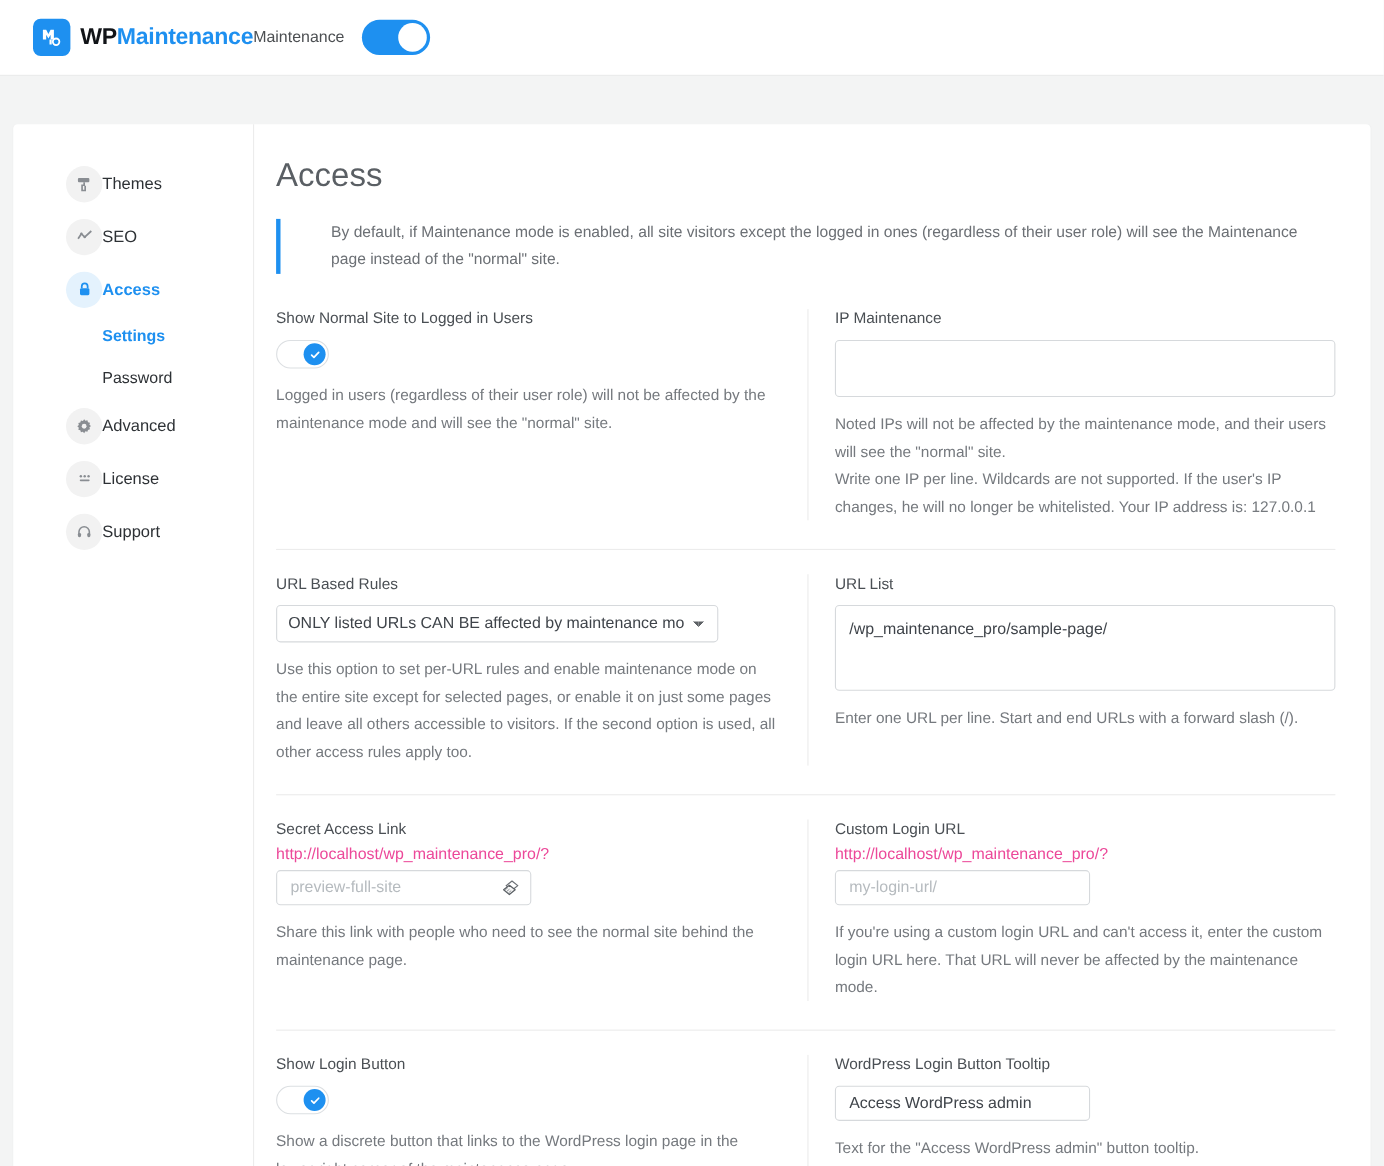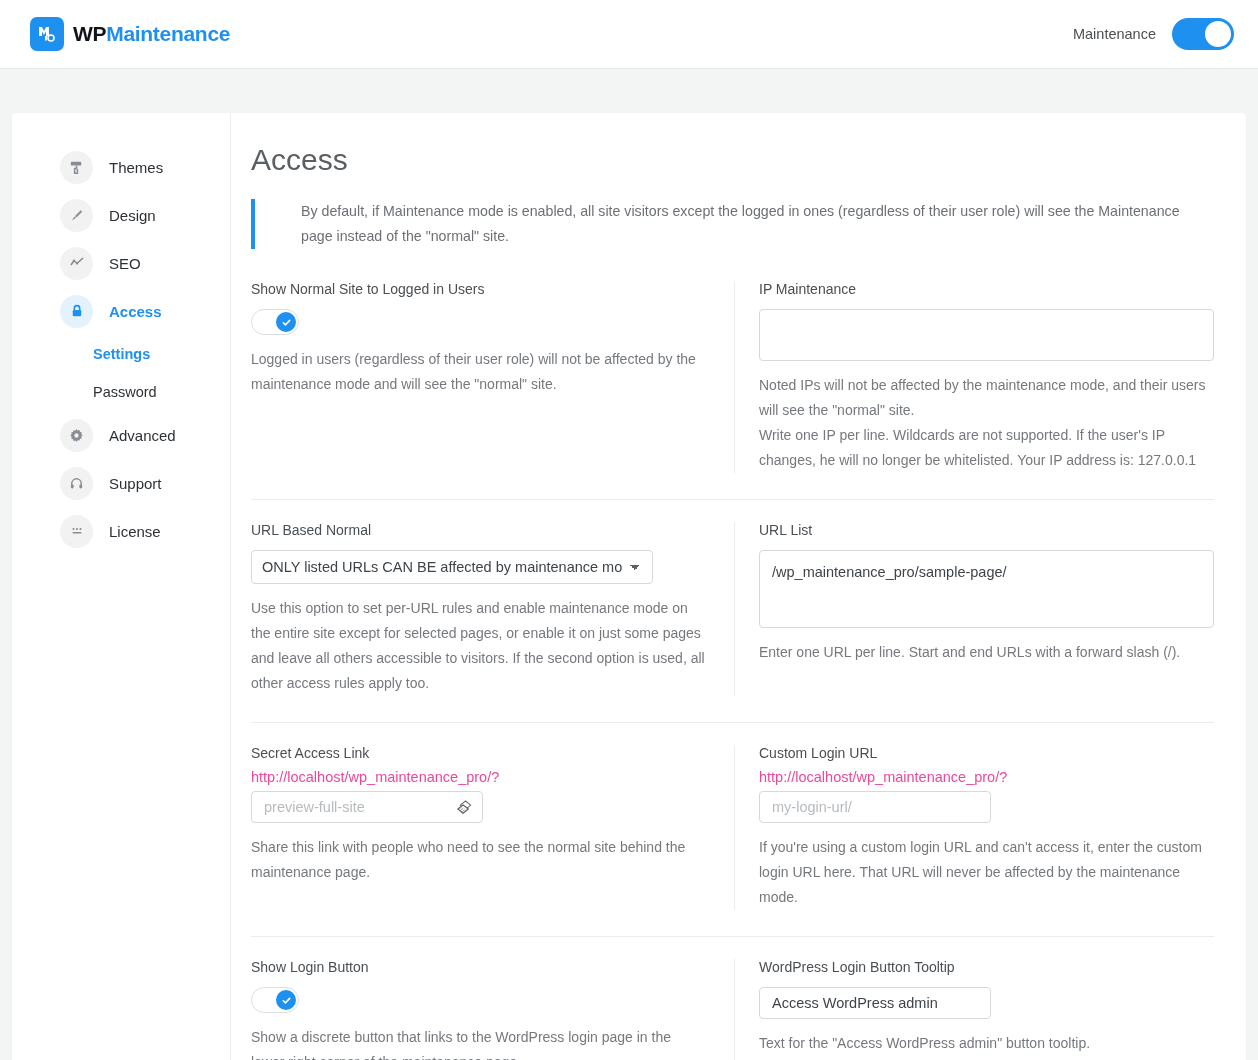--- a/index.html
+++ b/index.html
@@ -13,21 +13,20 @@
     color: #4a4a4a;
   }
 
   
   .topbar {
     height: 69px;
     background: #ffffff;
     border-bottom: 1px solid #e9eaea;
     display: flex;
     align-items: center;
-    justify-content: space-between;
     padding: 0 24px 0 30px;
   }
   .brand { display: flex; align-items: center; gap: 9px; }
   .brand-mark {
     width: 34px; height: 34px;
     background: #1e90f0;
     border-radius: 7px;
     position: relative;
     display: flex; align-items: center; justify-content: center;
   }
@@ -73,21 +72,20 @@
   
   .sidebar {
     width: 219px;
     flex: none;
     border-right: 1px solid #ececec;
     padding: 30px 0 20px 0;
   }
   .nav-item {
     display: flex;
     align-items: center;
-    gap: 16px;
     padding: 0 0 0 48px;
     height: 48px;
     cursor: pointer;
     text-decoration: none;
   }
   .nav-icon {
     width: 33px; height: 33px;
     border-radius: 50%;
     background: #f2f2f2;
     display: flex; align-items: center; justify-content: center;
@@ -270,29 +268,20 @@
       <div class="nav-item">
         <span class="nav-icon">
           <svg width="17" height="17" viewBox="0 0 18 18" aria-hidden="true">
             <rect x="3" y="3" width="11" height="4" rx="1" fill="#898d92"></rect>
             <path d="M9 7 L9 10 L7 10 L7 15 L10 15 L10 10.5" fill="none" stroke="#898d92" stroke-width="1.6"></path>
           </svg>
         </span>
         <span class="nav-label">Themes</span>
       </div>
 
-      <div class="nav-item">
-        <span class="nav-icon">
-          <svg width="17" height="17" viewBox="0 0 18 18" aria-hidden="true">
-            <path d="M13.5 3.5 L7.5 9.5 L9 11 L15 5 Z" fill="#898d92"></path>
-            <path d="M7 10 L4 14.5 L8.5 11.5 Z" fill="#898d92"></path>
-          </svg>
-        </span>
-        <span class="nav-label">Design</span>
-      </div>
 
       <div class="nav-item">
         <span class="nav-icon">
           <svg width="18" height="18" viewBox="0 0 18 18" aria-hidden="true">
             <polyline points="3,11 6,6.5 9,9.5 15,4" fill="none" stroke="#898d92" stroke-width="1.6" stroke-linejoin="round"></polyline>
             <circle cx="6" cy="6.5" r="1.1" fill="#898d92"></circle>
             <circle cx="9" cy="9.5" r="1.1" fill="#898d92"></circle>
           </svg>
         </span>
         <span class="nav-label">SEO</span>
@@ -312,43 +301,43 @@
       <a class="sub-item">Password</a>
 
       <div class="nav-item">
         <span class="nav-icon">
           <svg width="17" height="17" viewBox="0 0 18 18" aria-hidden="true">
             <path d="M9 2.2 l1.2 1.5 1.9-.5.6 1.9 1.9.6-.5 1.9 1.5 1.2-1.5 1.2.5 1.9-1.9.6-.6 1.9-1.9-.5L9 15.8l-1.2-1.5-1.9.5-.6-1.9-1.9-.6.5-1.9L2.4 9l1.5-1.2-.5-1.9 1.9-.6.6-1.9 1.9.5z" fill="#898d92"></path>
             <circle cx="9" cy="9" r="2.3" fill="#f2f2f2"></circle>
           </svg>
         </span>
         <span class="nav-label">Advanced</span>
-      </div>
-
-      <div class="nav-item">
-        <span class="nav-icon">
-          <svg width="17" height="17" viewBox="0 0 18 18" aria-hidden="true">
-            <path d="M4 11 V9 a5 5 0 0 1 10 0 v2" fill="none" stroke="#898d92" stroke-width="1.5"></path>
-            <rect x="3" y="10" width="3" height="4.2" rx="1.4" fill="#898d92"></rect>
-            <rect x="12" y="10" width="3" height="4.2" rx="1.4" fill="#898d92"></rect>
-          </svg>
-        </span>
-        <span class="nav-label">Support</span>
       </div>
 
       <div class="nav-item">
         <span class="nav-icon">
           <svg width="18" height="18" viewBox="0 0 18 18" aria-hidden="true">
             <circle cx="5.5" cy="7" r="1.1" fill="#898d92"></circle>
             <circle cx="9" cy="7" r="1.1" fill="#898d92"></circle>
             <circle cx="12.5" cy="7" r="1.1" fill="#898d92"></circle>
             <rect x="4.5" y="10" width="9" height="1.4" rx="0.7" fill="#898d92"></rect>
           </svg>
         </span>
         <span class="nav-label">License</span>
+      </div>
+
+      <div class="nav-item">
+        <span class="nav-icon">
+          <svg width="17" height="17" viewBox="0 0 18 18" aria-hidden="true">
+            <path d="M4 11 V9 a5 5 0 0 1 10 0 v2" fill="none" stroke="#898d92" stroke-width="1.5"></path>
+            <rect x="3" y="10" width="3" height="4.2" rx="1.4" fill="#898d92"></rect>
+            <rect x="12" y="10" width="3" height="4.2" rx="1.4" fill="#898d92"></rect>
+          </svg>
+        </span>
+        <span class="nav-label">Support</span>
       </div>
     </nav>
 
     <main class="main">
 
       <h1 class="page-title">Access</h1>
 
       <div class="notice">
         <p>By default, if Maintenance mode is enabled, all site visitors except the logged in ones (regardless of their user role) will see the Maintenance page instead of the "normal" site.</p>
       </div>
@@ -368,21 +357,21 @@
         <div class="col-r">
           <label class="field-label">IP Maintenance</label>
           <textarea class="box ip" style=""></textarea>
           <p class="help">Noted IPs will not be affected by the maintenance mode, and their users will see the "normal" site.</p>
           <p class="help" style="margin-top:0">Write one IP per line. Wildcards are not supported. If the user's IP changes, he will no longer be whitelisted. Your IP address is: 127.0.0.1</p>
         </div>
       </div>
 
       <div class="row">
         <div class="col-l">
-          <label class="field-label">URL Based Normal</label>
+          <label class="field-label">URL Based Rules</label>
           <select class="box">
             <option>ONLY listed URLs CAN BE affected by maintenance mode</option>
             <option>ONLY listed URLs CAN NOT BE affected by maintenance mode</option>
           </select>
           <p class="help">Use this option to set per-URL rules and enable maintenance mode on the entire site except for selected pages, or enable it on just some pages and leave all others accessible to visitors. If the second option is used, all other access rules apply too.</p>
         </div>
         <div class="col-r">
           <label class="field-label">URL List</label>
           <textarea class="box urls" style="">/wp_maintenance_pro/sample-page/</textarea>
           <p class="help">Enter one URL per line. Start and end URLs with a forward slash (/).</p>

